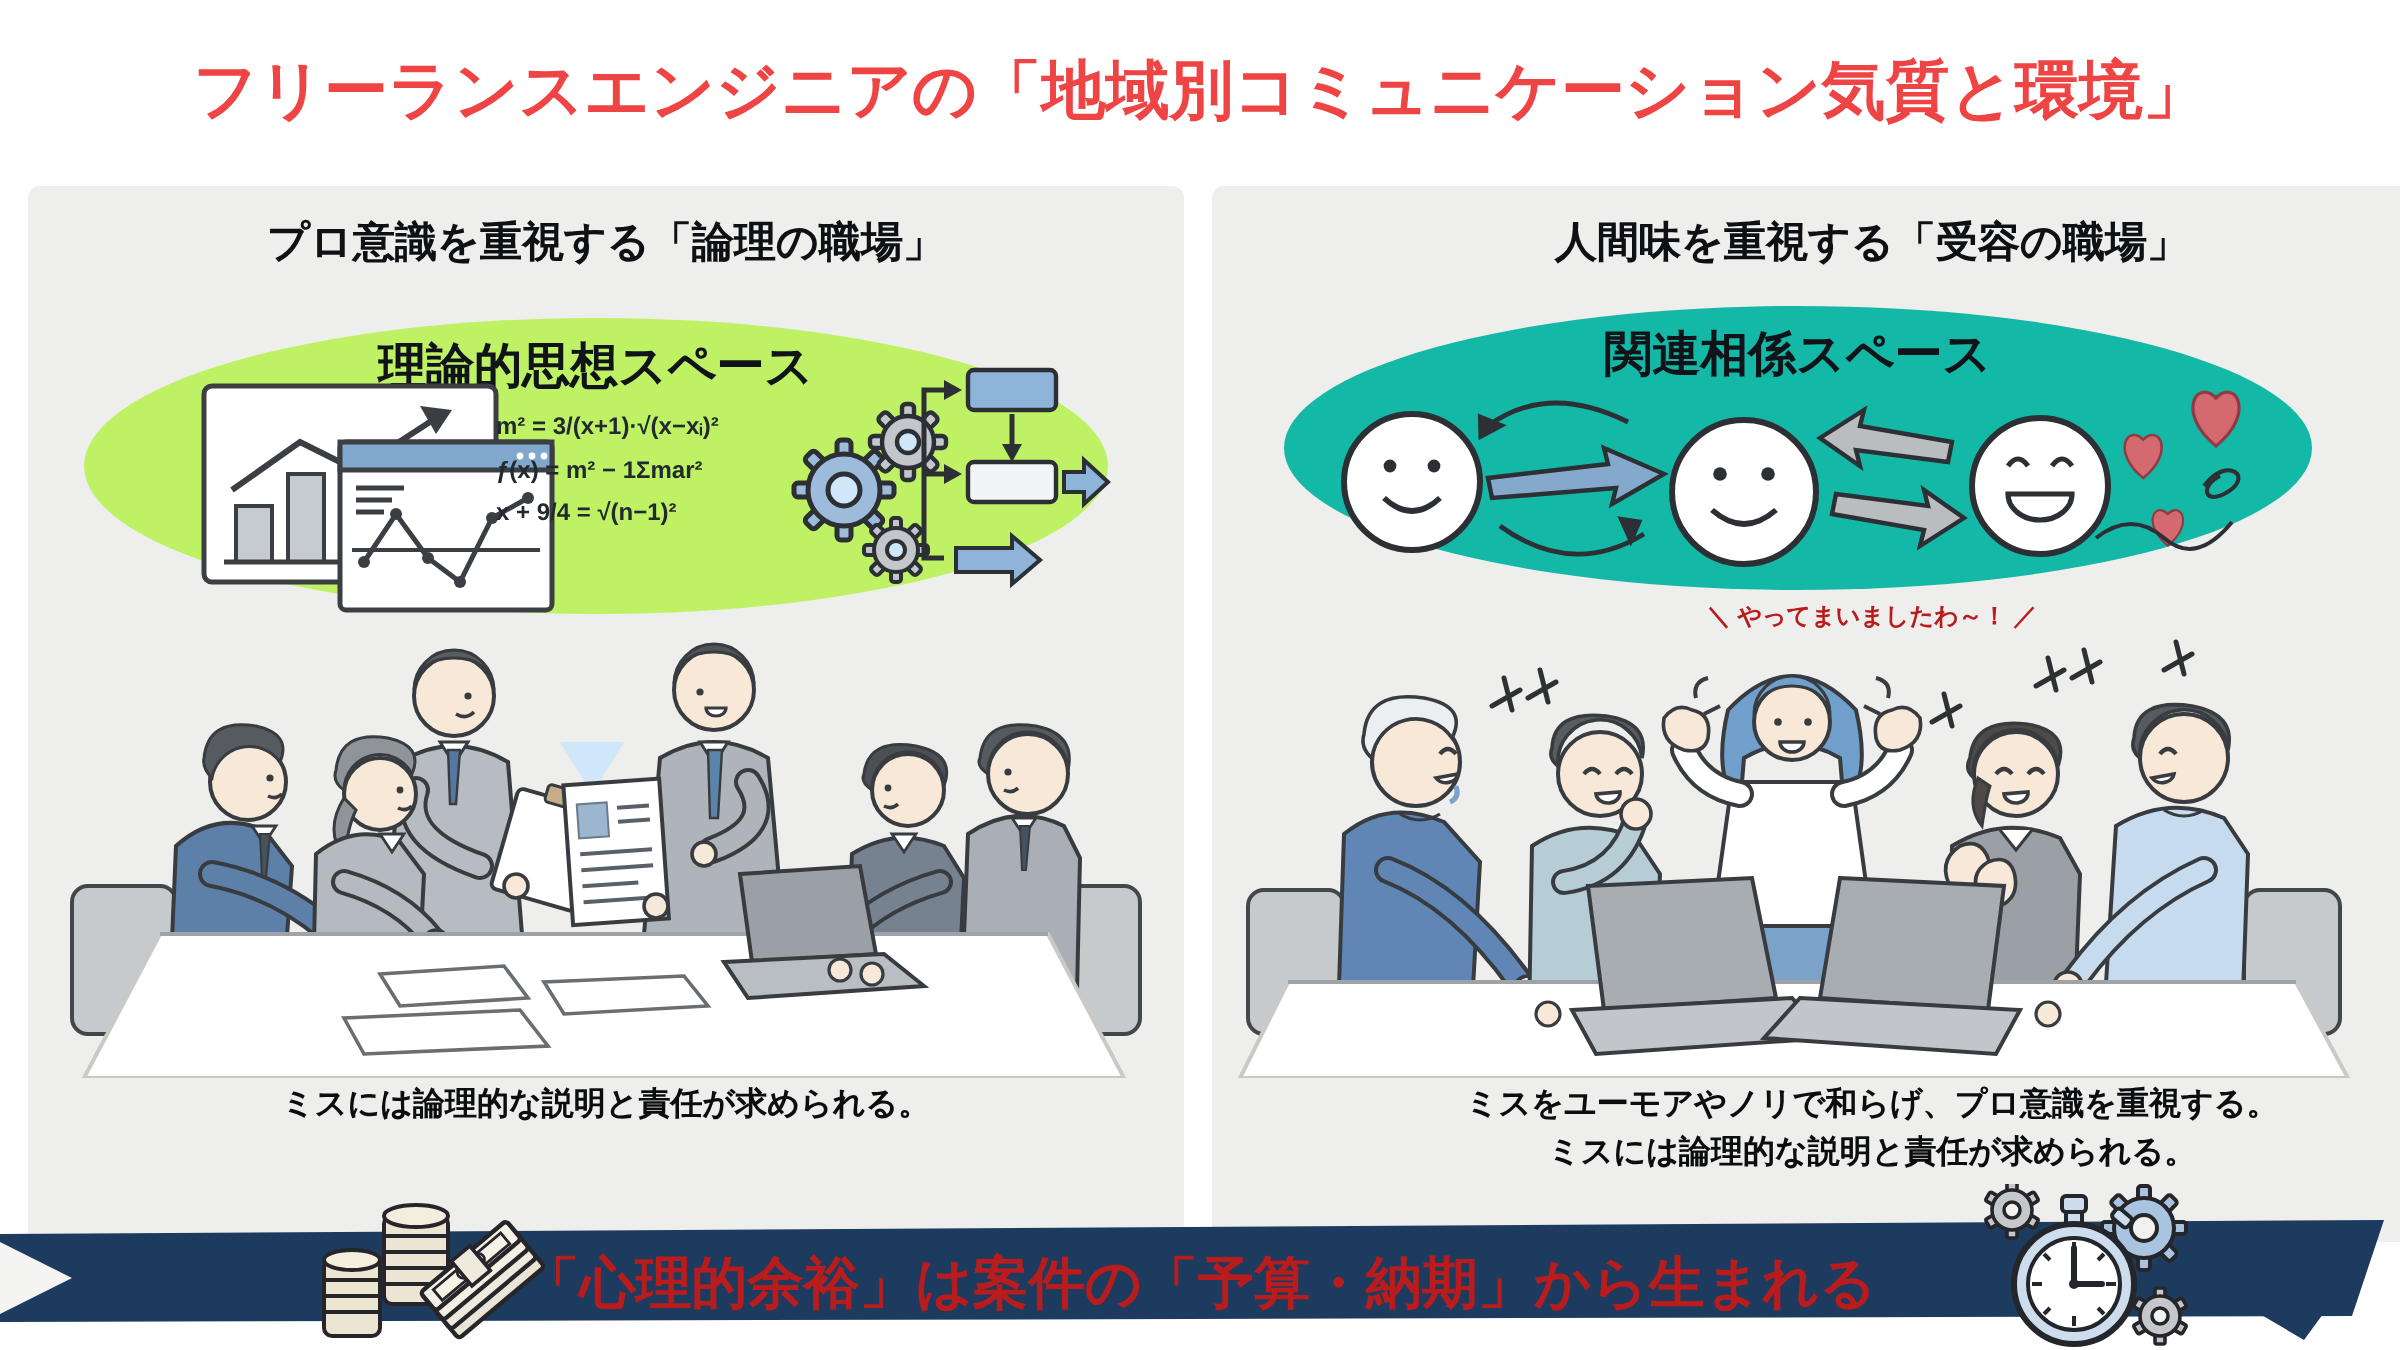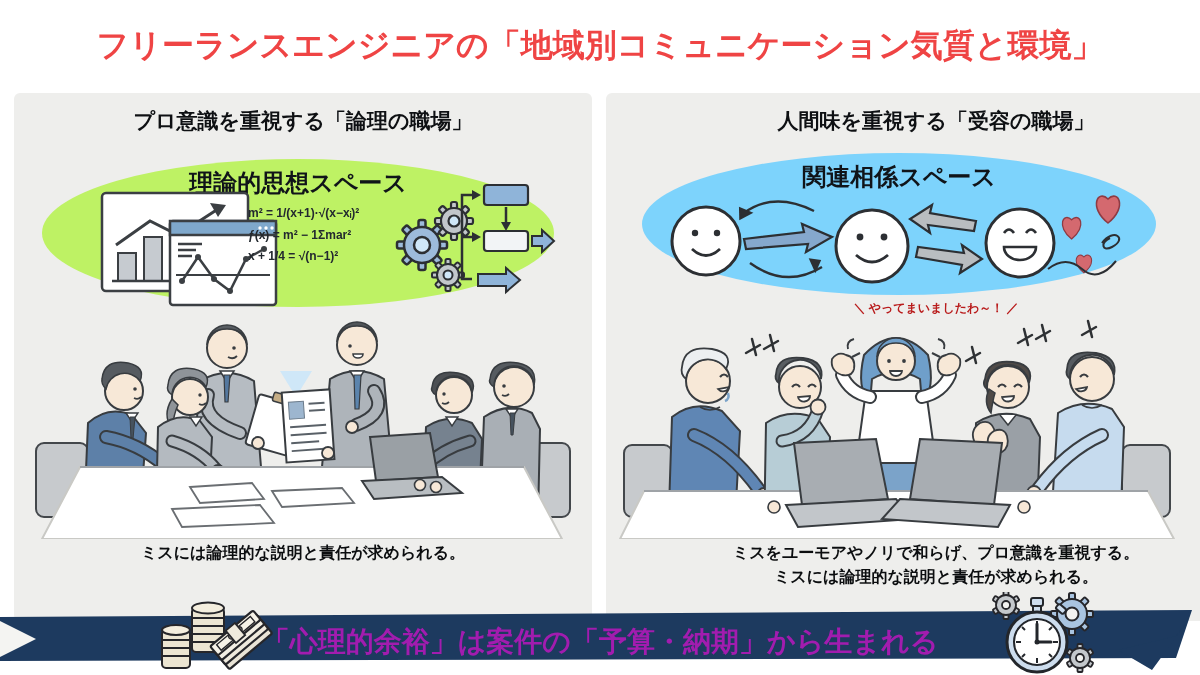--- a/index.html
+++ b/index.html
@@ -8,34 +8,34 @@
   .abs{position:absolute;}
   .title{position:absolute;top:24px;left:0;width:1200px;text-align:center;
          font-size:32px;font-weight:900;color:#ef4444;letter-spacing:0px;}
   .panel{position:absolute;top:93px;height:528px;background:#eeeeec;border-radius:6px;}
   .panel--left{left:14px;width:578px;}
   .panel--right{left:606px;width:660px;}
   .panel__heading{position:absolute;top:14px;left:0;width:100%;text-align:center;
          font-size:21px;font-weight:800;color:#0e1013;}
   .bubble{position:absolute;border-radius:50%;}
   .bubble--blue{left:28px;top:66px;width:512px;height:148px;background:#bef264;}
-  .bubble--peach{left:36px;top:60px;width:514px;height:142px;background:#7dd3fc;}
+  .bubble--peach{left:36px;top:60px;width:514px;height:142px;background:#14b8a6;}
   .bubble__tail{position:absolute;left:238px;top:212px;width:0;height:0;
          border-left:16px solid transparent;border-right:16px solid transparent;
          border-top:26px solid #cfe7f8;}
   .bubble__label{position:absolute;top:8px;left:0;width:100%;text-align:center;
          font-size:24px;font-weight:800;color:#101419;}
   .formulas{position:absolute;left:206px;top:44px;width:150px;font-size:12px;
          font-weight:700;color:#23292f;line-height:1.8;white-space:nowrap;}
   .caption{position:absolute;top:448px;left:0;width:100%;text-align:center;
          font-size:16px;font-weight:800;color:#0b0d0f;line-height:1.5;}
   .speech{position:absolute;top:207px;left:0;width:100%;text-align:center;
          font-size:12px;font-weight:800;color:#b91c1c;z-index:3;}
   .banner-text{position:absolute;top:623px;left:0;width:1200px;text-align:center;
-         font-size:28px;font-weight:800;color:#a21caf;z-index:6;}
+         font-size:28px;font-weight:800;color:#b91c1c;z-index:6;}
   svg{display:block;}
 </style>
 </head>
 <body>
 
 <div class="stage">
 
   <div class="title">フリーランスエンジニアの「地域別コミュニケーション気質と環境」</div>
 
   <div class="panel panel--left">
@@ -68,23 +68,23 @@
         <polyline points="14,62 30,38 46,60 62,72 78,40 96,30" fill="none" stroke="#3b3f43" stroke-width="2.5"></polyline>
         <circle cx="14" cy="62" r="3" fill="#3b3f43"></circle>
           <circle cx="30" cy="38" r="3" fill="#3b3f43"></circle>
         <circle cx="46" cy="60" r="3" fill="#3b3f43"></circle>
           <circle cx="62" cy="72" r="3" fill="#3b3f43"></circle>
         <circle cx="78" cy="40" r="3" fill="#3b3f43"></circle>
           <circle cx="96" cy="30" r="3" fill="#3b3f43"></circle>
       </svg>
 
       <div class="formulas">
-        <div>m² = 1/(x+1)·√(x−xᵢ)²</div>
+        <div>m² = 3/(x+1)·√(x−xᵢ)²</div>
         <div>ƒ(x) = m² − 1Σmar²</div>
-        <div>x + 1/4 = √(n−1)²</div>
+        <div>x + 9/4 = √(n−1)²</div>
       </div>
 
       <svg class="abs" style="left:352px;top:40px;" width="82" height="94" viewBox="0 0 82 94">
         <g transform="translate(28,46)" fill="#9dbbdb" stroke="#2c2f33" stroke-width="2.5">
           <rect x="-3.5" y="-25" width="7" height="9" rx="2"></rect>
           <rect x="-3.5" y="-25" width="7" height="9" rx="2" transform="rotate(45)"></rect>
           <rect x="-3.5" y="-25" width="7" height="9" rx="2" transform="rotate(90)"></rect>
           <rect x="-3.5" y="-25" width="7" height="9" rx="2" transform="rotate(135)"></rect>
           <rect x="-3.5" y="-25" width="7" height="9" rx="2" transform="rotate(180)"></rect>
           <rect x="-3.5" y="-25" width="7" height="9" rx="2" transform="rotate(225)"></rect>

